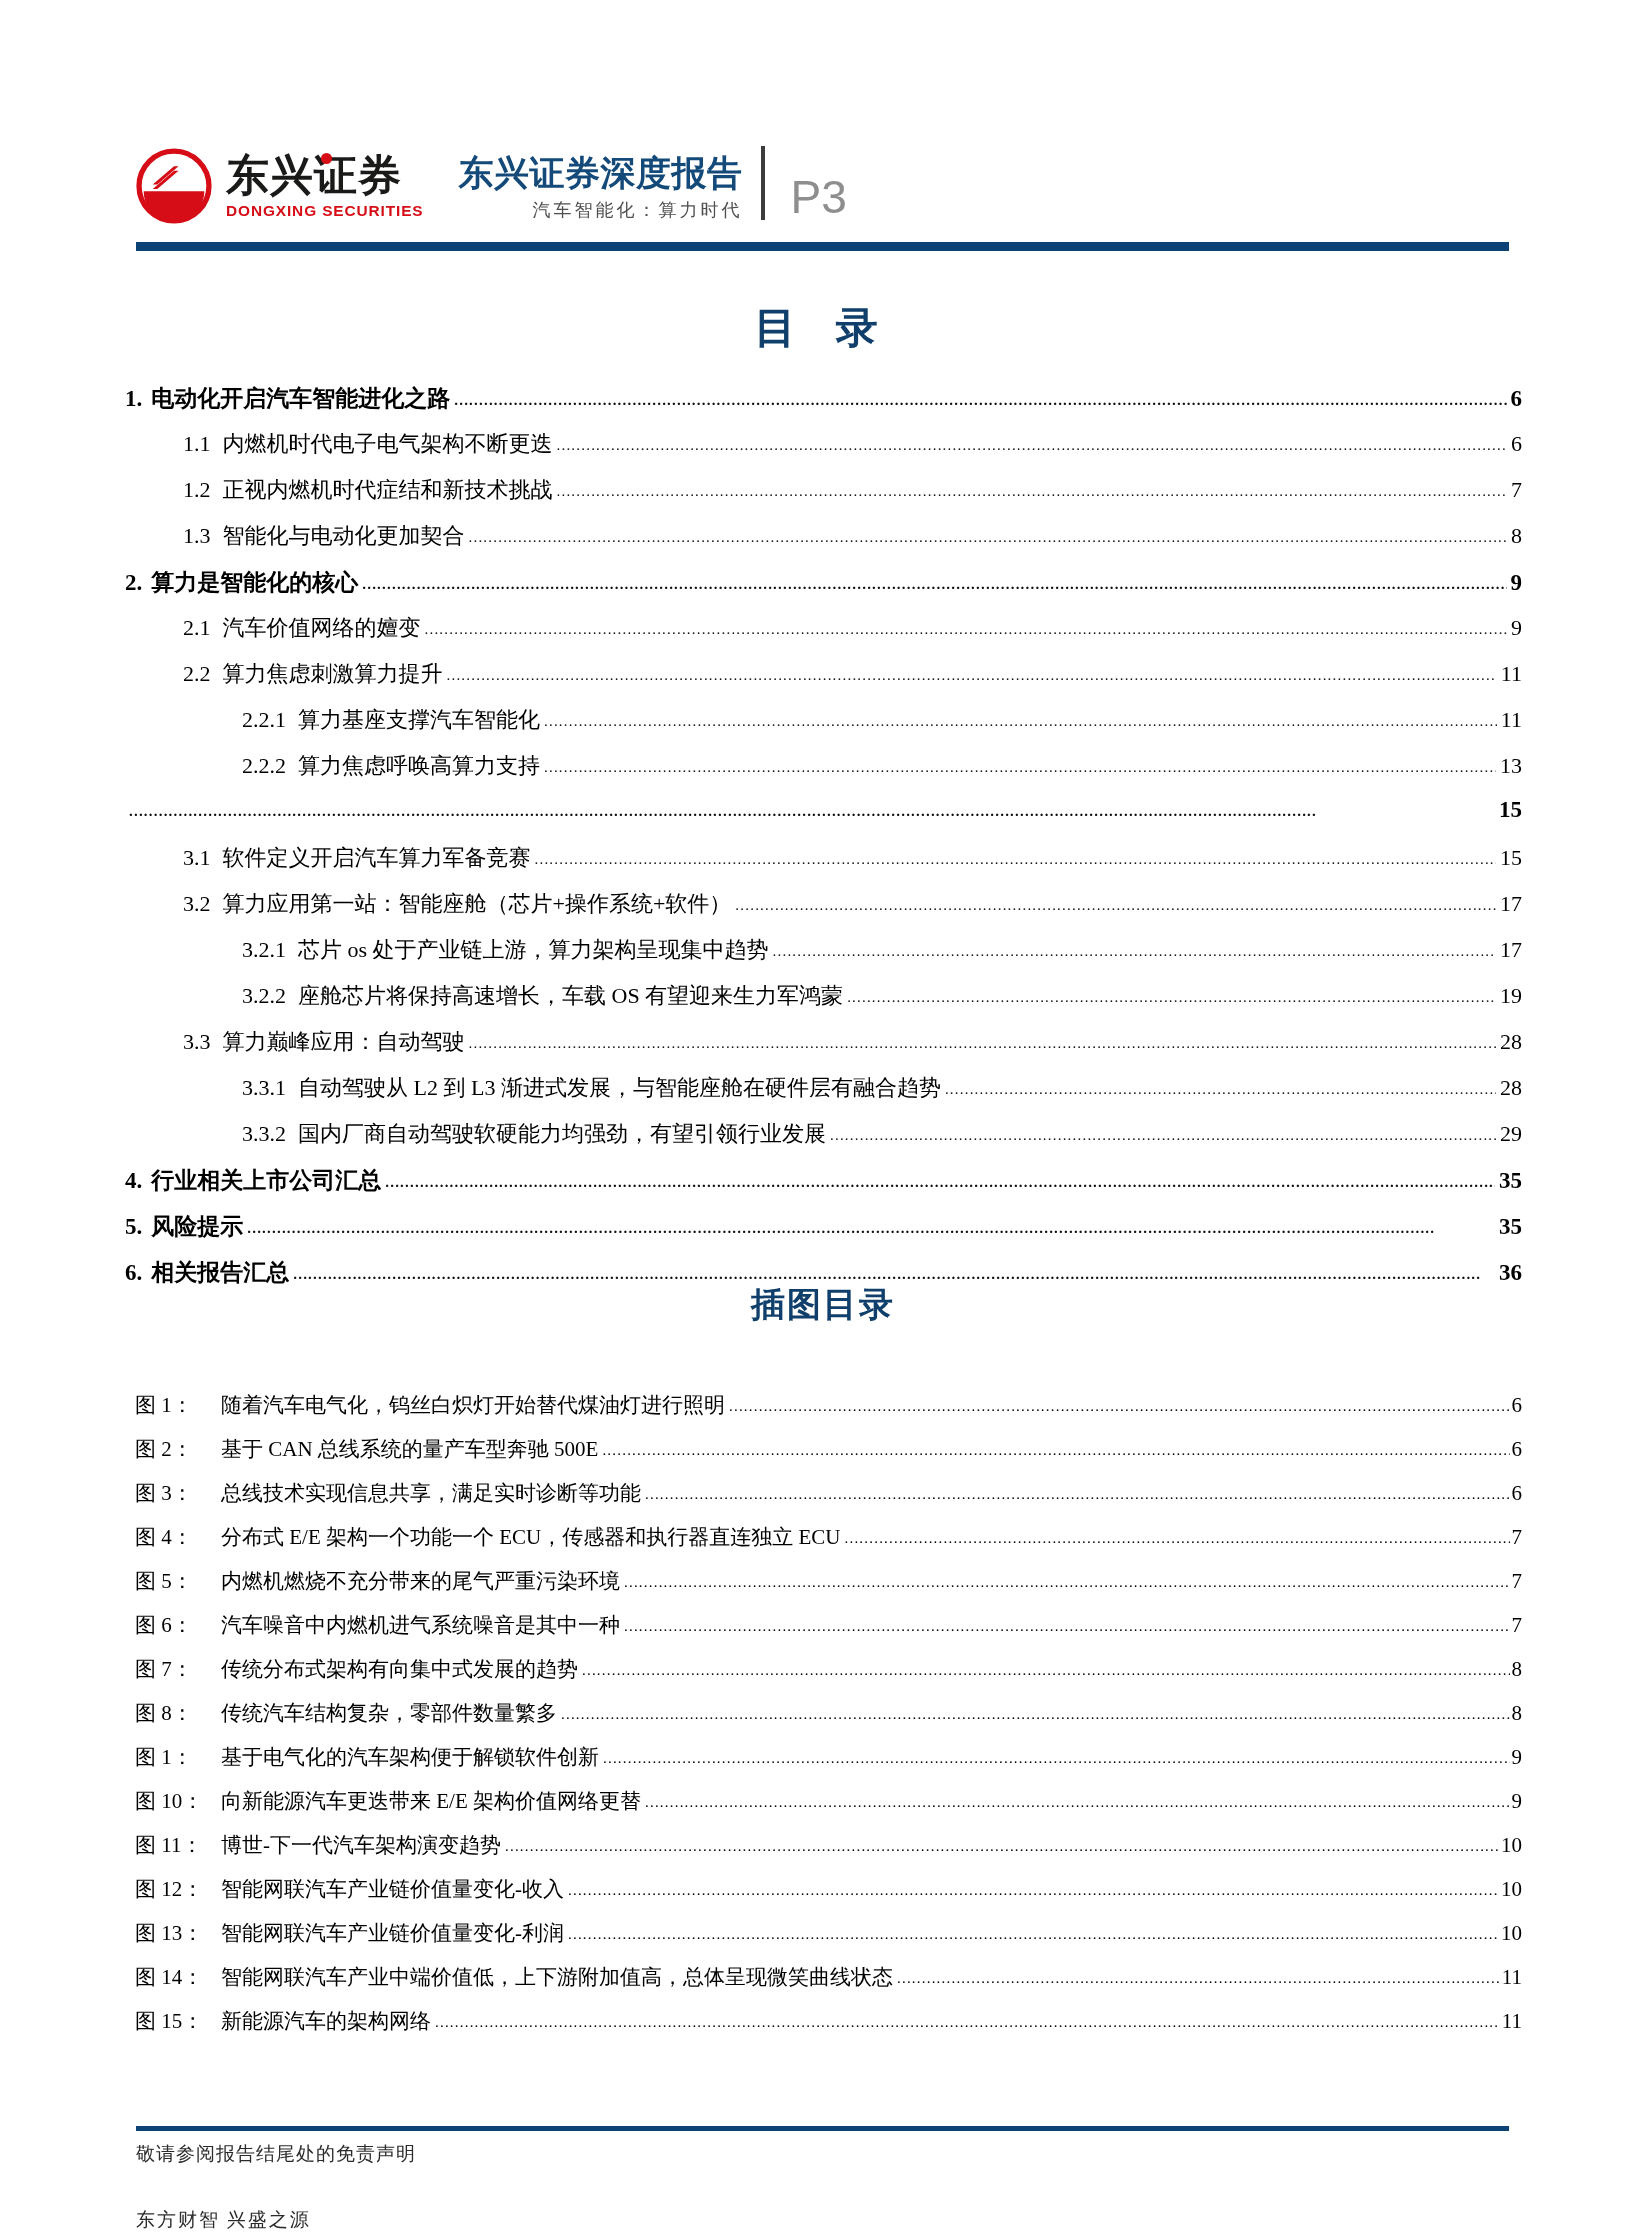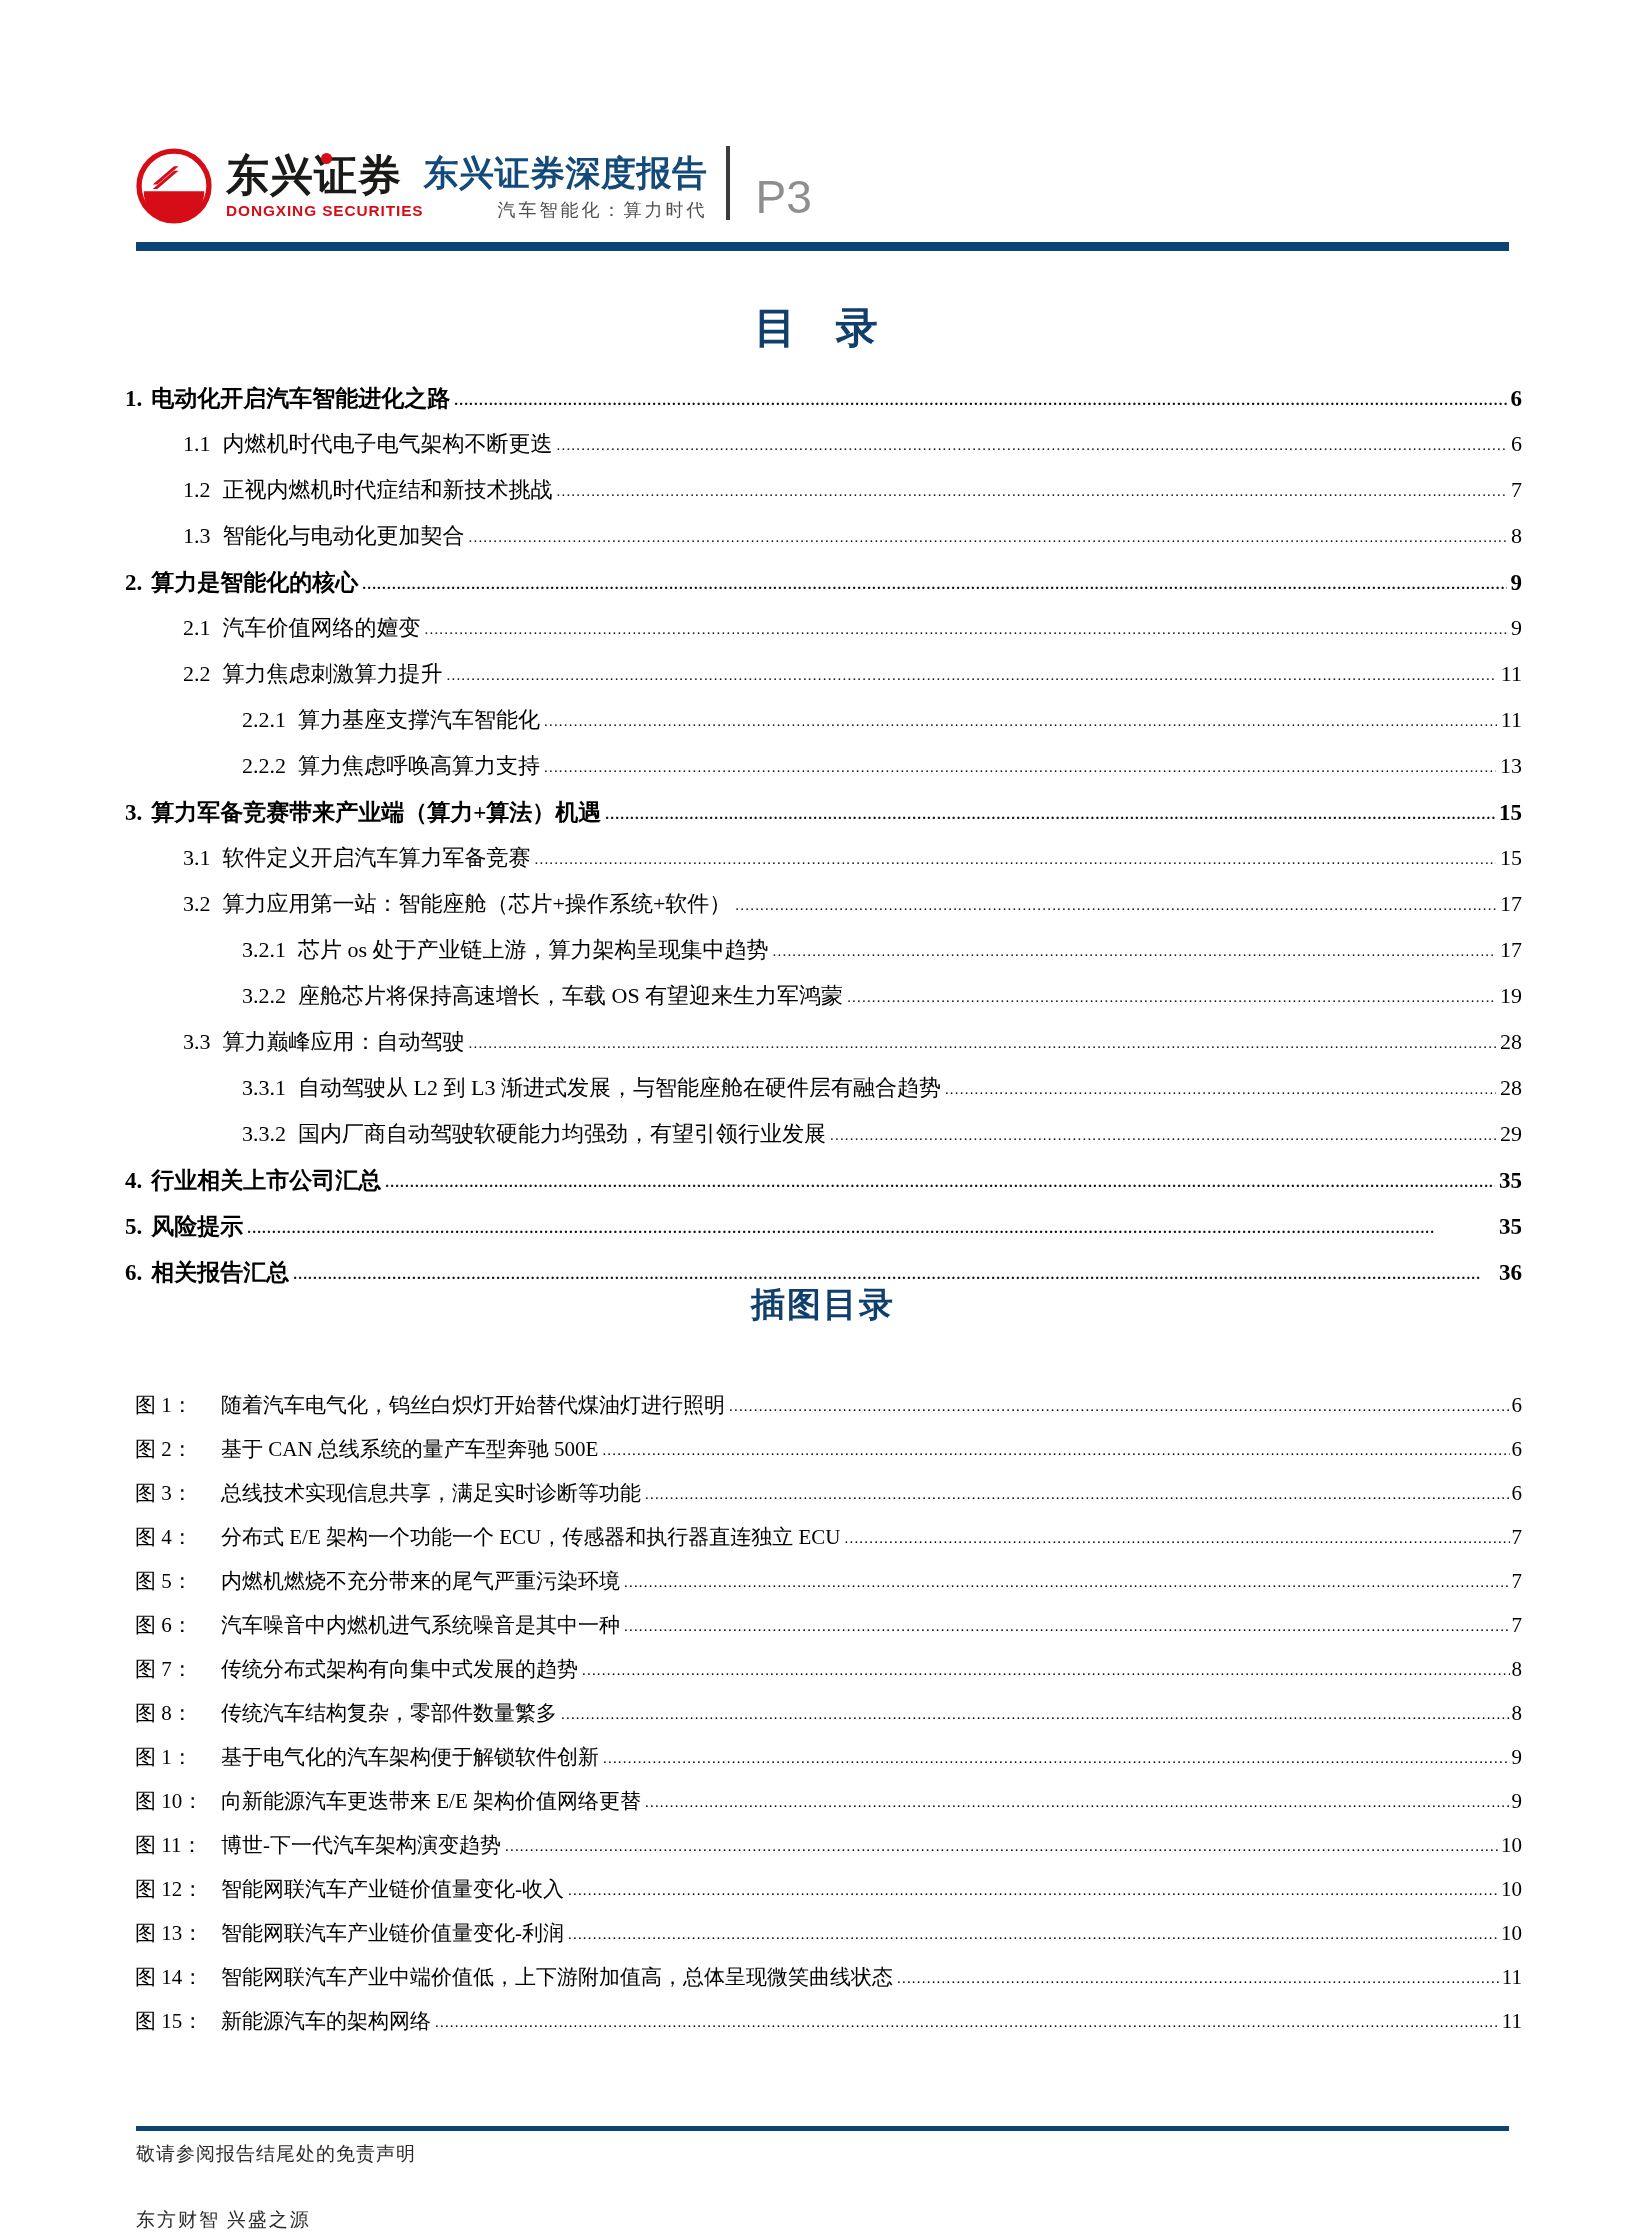--- a/index.html
+++ b/index.html
@@ -71,20 +71,21 @@
     letter-spacing: 0.9px;
     color: #d60d16;
     margin-top: 6px;
   }
 
   .header-right {
     display: flex;
     align-items: flex-end;
     gap: 0px;
     padding-bottom: 6px;
+    margin-left: 35px;
   }
   .report-titles {
     text-align: right;
     padding-right: 18px;
   }
   .report-title {
     font-family: "Liberation Sans", sans-serif;
     font-weight: bold;
     font-size: 35px;
     color: #144a7a;
@@ -337,21 +338,20 @@
         <span class="label"><span class="num">2.2.1</span><span>算力基座支撑汽车智能化</span></span>
         <span class="leader">................................................................................................................................................................................................................................................</span>
         <span class="pageref">11</span>
       </div>
       <div class="entry lvl3">
         <span class="label"><span class="num">2.2.2</span><span>算力焦虑呼唤高算力支持</span></span>
         <span class="leader">................................................................................................................................................................................................................................................</span>
         <span class="pageref">13</span>
       </div>
       <div class="entry lvl1">
-        <span class="label"><span class="num">3.</span><span>算力军备竞赛带来产业端（算力+算法）机遇</span></span>
         <span class="leader">................................................................................................................................................................................................................................................</span>
         <span class="pageref">15</span>
       </div>
       <div class="entry lvl2">
         <span class="label"><span class="num">3.1</span><span>软件定义开启汽车算力军备竞赛</span></span>
         <span class="leader">................................................................................................................................................................................................................................................</span>
         <span class="pageref">15</span>
       </div>
       <div class="entry lvl2">
         <span class="label"><span class="num">3.2</span><span>算力应用第一站：智能座舱（芯片+操作系统+软件）</span></span>

